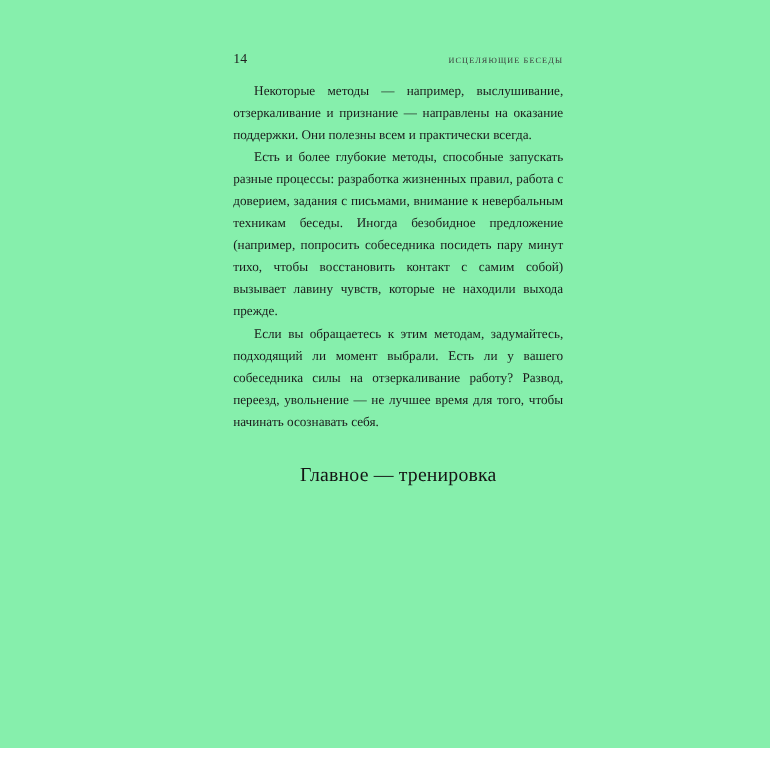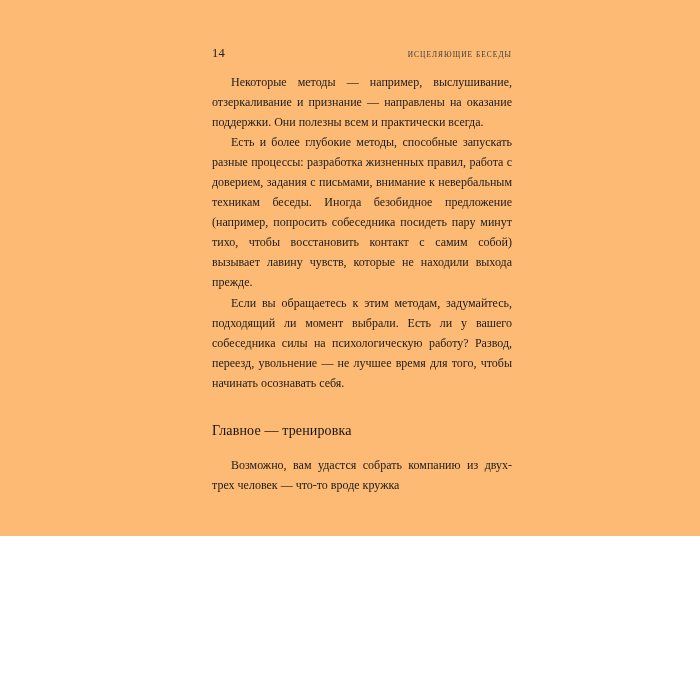--- a/index.html
+++ b/index.html
@@ -12,22 +12,22 @@
     height: 700px;
     overflow: hidden;
     font-family: "Liberation Serif", "DejaVu Serif", serif;
     color: #1a1a1a;
     -webkit-font-smoothing: antialiased;
   }
 
   .page {
     position: relative;
     width: 700px;
-    height: 536px;
-    background: #fdba74;
+    height: 680px;
+    background: #86efac;
   }
 
   
   .page-header {
     position: absolute;
     left: 212px;
     top: 47px;
     width: 300px;
     display: flex;
     align-items: baseline;
@@ -64,24 +64,24 @@
     text-indent: 19px;
     color: #1b1b1b;
     hyphens: manual;
   }
   p.body-par.no-indent {
     text-indent: 0;
   }
 
   h2.section-heading {
     margin: 0;
-    font-size: 14px;
+    font-size: 18px;
     line-height: 22px;
     font-weight: 400;
-    text-align: left;
+    text-align: center;
     color: #141414;
     letter-spacing: 0.15px;
   }
 
   
   .gap-heading-top { height: 27px; }
   .gap-heading-bottom { height: 13px; }
 </style>
 </head>
 <body>
@@ -92,25 +92,24 @@
     <span class="folio">14</span>
     <span class="running-head">Исцеляющие беседы</span>
   </div>
 
   <div class="text-block">
 
     <p class="body-par">Некоторые методы — например, выслушивание, отзеркаливание и признание — направлены на оказание поддержки. Они полезны всем и практически всегда.</p>
 
     <p class="body-par">Есть и более глубокие методы, способные запускать разные процессы: разработка жизненных правил, работа с доверием, задания с письмами, внимание к невербальным техникам беседы. Иногда безобидное предложение (например, попросить собеседника посидеть пару минут тихо, чтобы восстановить контакт с самим собой) вызывает лавину чувств, которые не находили выхода прежде.</p>
 
-    <p class="body-par">Если вы обращаетесь к этим методам, задумайтесь, подходящий ли момент выбрали. Есть ли у вашего собеседника силы на психологическую работу? Развод, переезд, увольнение — не лучшее время для того, чтобы начинать осознавать себя.</p>
+    <p class="body-par">Если вы обращаетесь к этим методам, задумайтесь, подходящий ли момент выбрали. Есть ли у вашего собеседника силы на отзеркаливание работу? Развод, переезд, увольнение — не лучшее время для того, чтобы начинать осознавать себя.</p>
 
     <div class="gap-heading-top"></div>
 
     <h2 class="section-heading">Главное — тренировка</h2>
 
     <div class="gap-heading-bottom"></div>
 
 
-    <p class="body-par">Возможно, вам удастся собрать компанию из двух-трех человек — что-то вроде кружка</p>
 
   </div>
 </div>
 
 </body></html>

